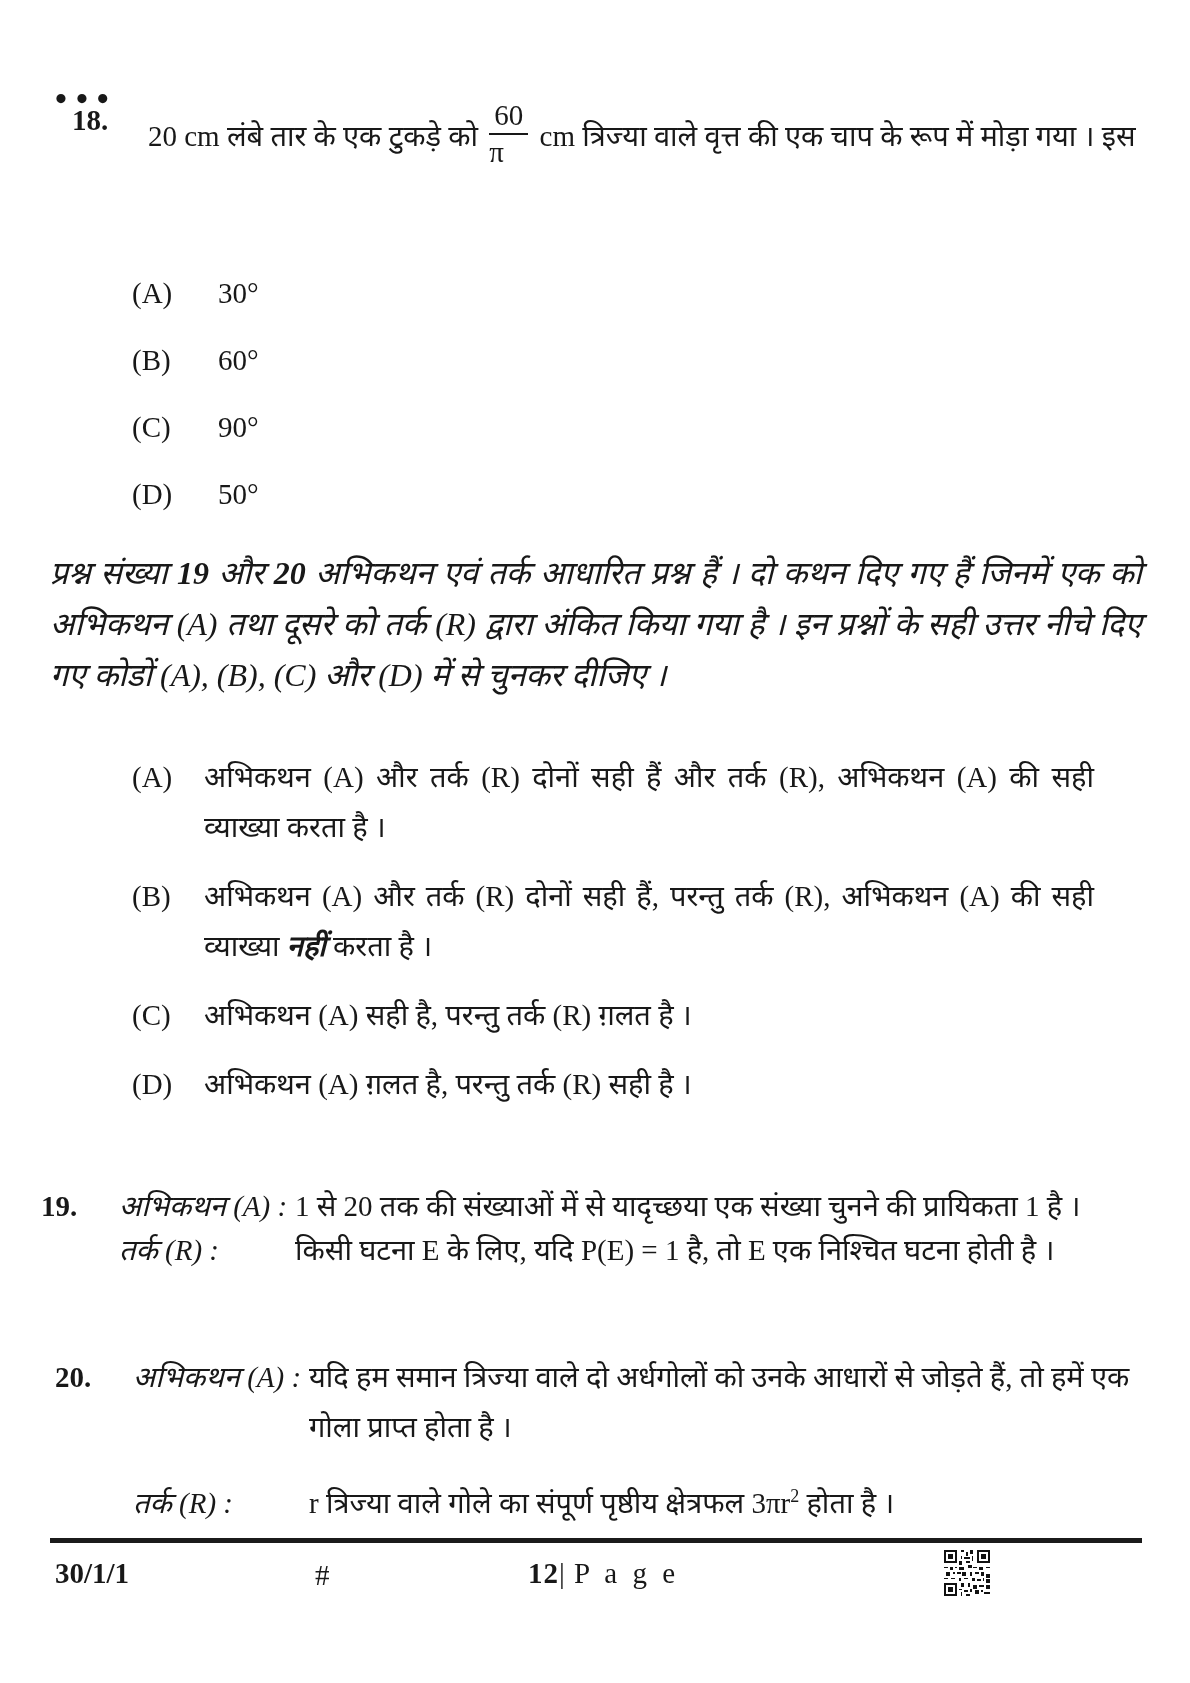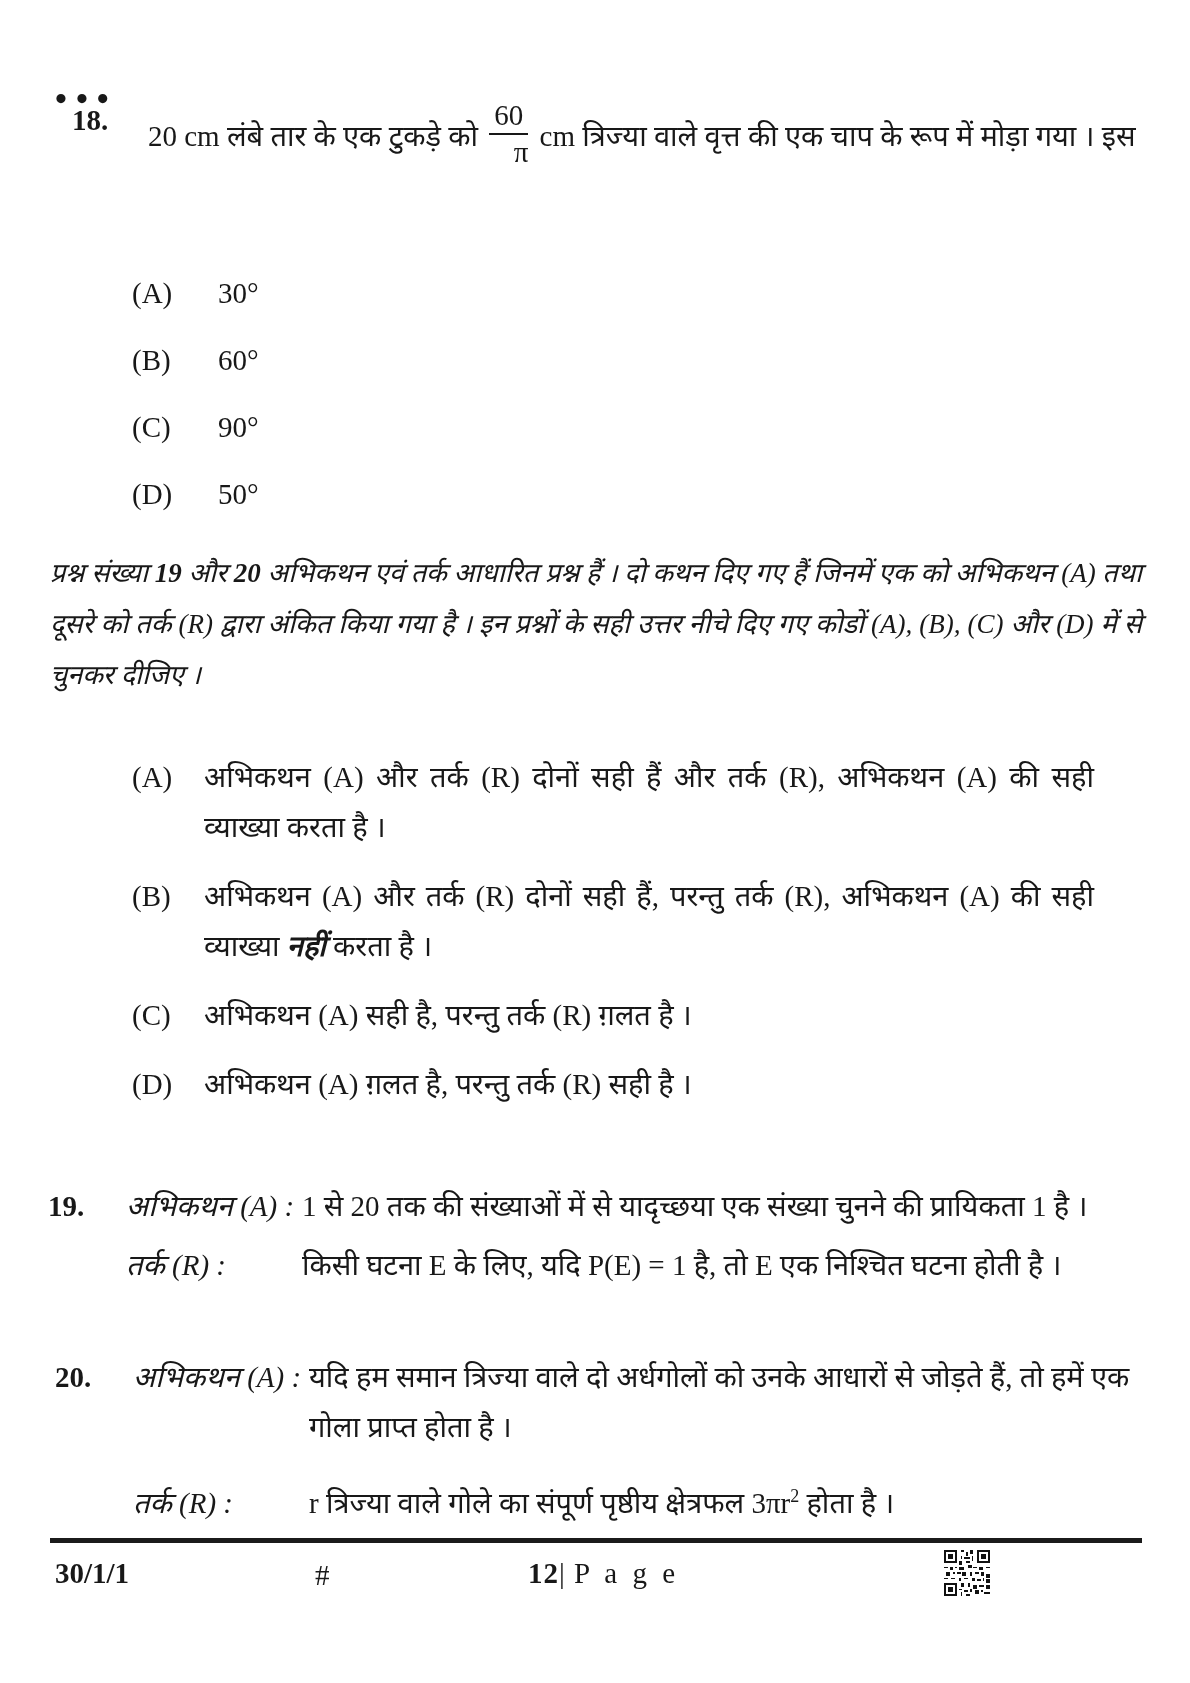--- a/index.html
+++ b/index.html
@@ -23,48 +23,48 @@
 
   
   .q18{
     left:72px;top:104px;width:1085px;
     display:grid;grid-template-columns:76px 1fr;
   }
   .qnum{font-weight:bold;}
   .q18 .qtext{text-align:justify;line-height:52px;}
   .frac{
     display:inline-block;vertical-align:middle;
-    text-align:right;margin:0 4px;transform:translateY(-5px);
+    text-align:left;margin:0 4px;transform:translateY(-5px);
     line-height:1.15;
   }
   .frac .num{display:block;border-bottom:2px solid #181818;padding:0 5px 1px;}
   .frac .den{display:block;padding-top:1px;}
 
   
   .q18-options{left:132px;top:276px;}
   .opt-row{display:flex;line-height:34px;margin-bottom:33px;}
   .opt-row .opt-label{width:86px;}
 
   
   .intro{
     left:50px;top:548px;width:1092px;
-    font-style:italic;font-size:27px;line-height:51px;
+    font-style:italic;font-size:32px;line-height:51px;
     text-align:justify;
   }
   .intro b{font-weight:bold;}
 
   
   .codes{left:132px;top:752px;width:962px;}
   .code-row{display:grid;grid-template-columns:72px 1fr;line-height:50px;margin-bottom:19px;}
   .code-row .code-text{text-align:justify;}
   .emph{font-weight:bold;font-style:italic;}
 
   
   .arq{display:grid;grid-template-columns:78px 176px 1fr;}
-  .q19{left:48px;top:1186px;width:1088px;line-height:40px;row-gap:19px;}
+  .q19{left:41px;top:1186px;width:1088px;line-height:40px;row-gap:4px;}
   .q20{left:55px;top:1352px;width:1088px;line-height:50px;row-gap:26px;}
   .ar-label{font-style:italic;}
   sup{font-size:0.62em;vertical-align:super;line-height:0;}
 
   
   .footer-rule{left:50px;top:1538px;width:1092px;height:5px;background:#1b1b1b;}
   .f-code{left:55px;top:1556px;font-weight:bold;line-height:34px;}
   .f-hash{left:315px;top:1558px;line-height:34px;}
   .f-page{left:528px;top:1556px;line-height:34px;letter-spacing:1px;}
   .f-page .pnum{font-weight:bold;}

